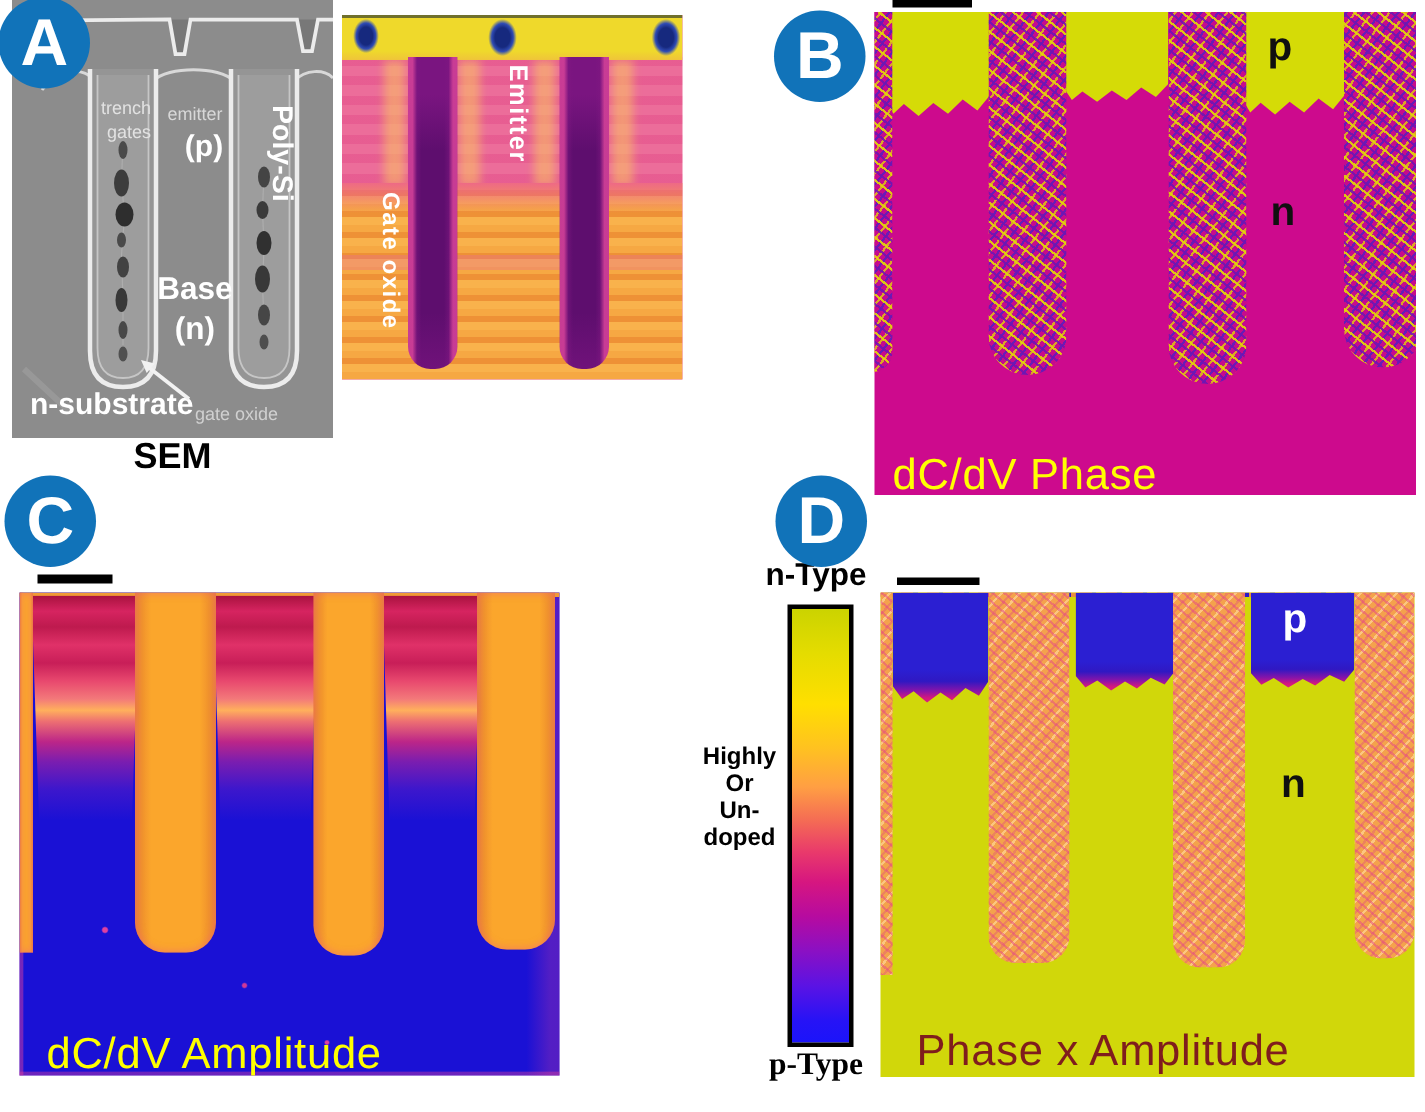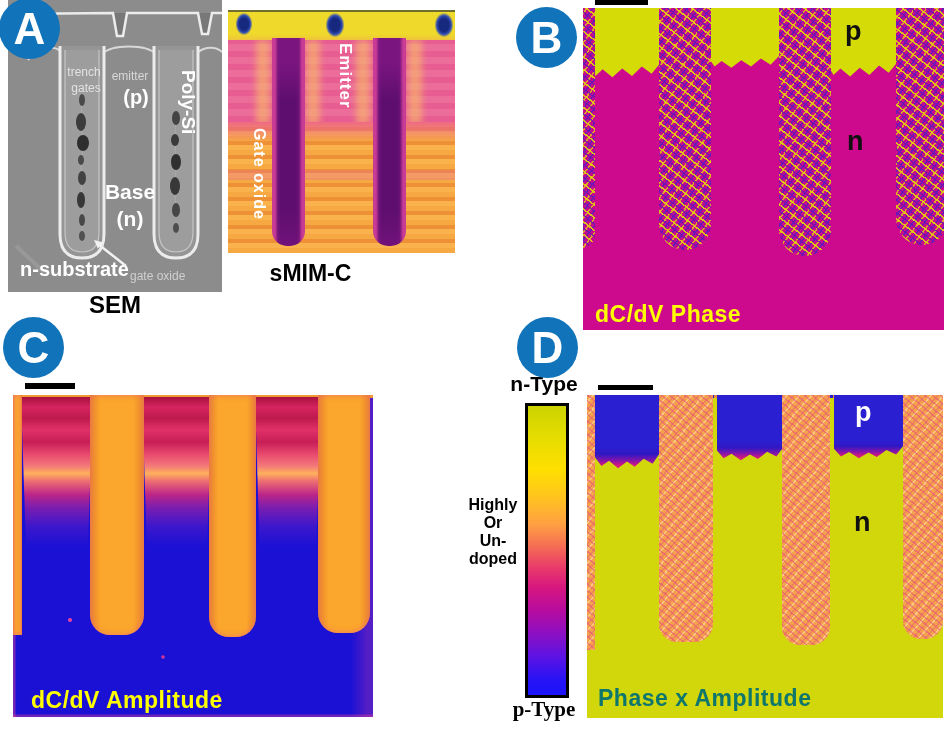--- a/index.html
+++ b/index.html
@@ -5,21 +5,21 @@
   html,body{margin:0;padding:0;background:#fff;}
   .canvas{position:relative;width:950px;height:741px;background:#ffffff;overflow:hidden;
           font-family:"Liberation Sans",sans-serif;}
   .abs{position:absolute;}
   .badge{position:absolute;width:61px;height:61px;border-radius:50%;background:#1173B9;
          color:#fff;font-weight:bold;font-size:44px;display:flex;align-items:center;
          justify-content:center;line-height:1;}
   .scalebar{position:absolute;background:#000;}
   .caption{position:absolute;color:#000;font-weight:bold;text-align:center;}
   .panel{position:absolute;overflow:hidden;}
-  .ptitle{position:absolute;font-weight:bold;font-size:23px;letter-spacing:0.5px;}
+  .ptitle{position:absolute;font-weight:normal;font-size:29px;letter-spacing:0.5px;}
   .pn{position:absolute;font-weight:bold;font-size:27px;line-height:1;}
 
   
   #smim{left:228px;top:10px;width:227px;height:243px;background:#EC6D9A;}
   .smim-pinkbands{position:absolute;left:0;top:28px;width:100%;height:86px;
     background:repeating-linear-gradient(to bottom,rgba(223,64,130,.35) 0 6px,rgba(0,0,0,0) 6px 13px);}
   .smim-streak{position:absolute;top:30px;width:14px;height:84px;background:rgba(252,198,96,.55);filter:blur(3px);}
   .smim-orange{position:absolute;left:0;top:112px;width:100%;height:131px;
     background:repeating-linear-gradient(to bottom,#F6A843 0 5px,#EE9136 5px 9px,#F9B24C 9px 14px);}
   .smim-trans{position:absolute;left:0;top:112px;width:100%;height:20px;
@@ -152,21 +152,20 @@
     <div class="smim-band"></div>
     <div class="smim-yellow"></div>
     <div class="smim-blob" style="left:7px;top:2px;width:18px;height:24px;"></div>
     <div class="smim-blob" style="left:97px;top:2px;width:20px;height:26px;"></div>
     <div class="smim-blob" style="left:206px;top:2px;width:20px;height:26px;"></div>
     <div class="smim-trench" style="left:44px;"></div>
     <div class="smim-trench" style="left:145px;"></div>
     <div class="smim-vlabel" style="left:107px;top:33px;font-size:17px;">Emitter</div>
     <div class="smim-vlabel" style="left:22px;top:118px;font-size:16px;">Gate oxide</div>
   </div>
-  <div class="caption" style="left:238px;top:260px;width:145px;font-size:23px;">sMIM-C</div>
 
   <div class="scalebar" style="left:595px;top:0;width:53px;height:5px;"></div>
   <div id="panelB" class="panel">
     <div class="b-yellow" style="left:7px;width:70px;height:73px;"></div>
     <div class="b-yellow" style="left:126px;width:70px;height:63px;"></div>
     <div class="b-yellow" style="left:245px;width:69px;height:72px;"></div>
     <div class="speckle-b" style="left:-16px;width:28px;height:240px;"></div>
     <div class="speckle-b" style="left:76px;width:52px;height:242px;"></div>
     <div class="speckle-b" style="left:196px;width:52px;height:248px;"></div>
     <div class="speckle-b" style="left:313px;width:52px;height:237px;"></div>
@@ -193,21 +192,21 @@
     <div class="d-topstripe"></div>
     <div class="d-blue" style="left:8px;width:64px;height:74px;"></div>
     <div class="d-blue" style="left:130px;width:66px;height:66px;"></div>
     <div class="d-blue" style="left:247px;width:69px;height:64px;"></div>
     <div class="speckle-d" style="left:0;width:8px;height:255px;border-radius:0;"></div>
     <div class="speckle-d" style="left:72px;width:54px;height:247px;"></div>
     <div class="speckle-d" style="left:195px;width:48px;height:250px;"></div>
     <div class="speckle-d" style="left:316px;width:40px;height:244px;"></div>
     <div class="pn" style="left:268px;top:4px;color:#FFFFFF;">p</div>
     <div class="pn" style="left:267px;top:114px;color:#101010;">n</div>
-    <div class="ptitle" style="left:11px;top:290px;color:#0f766e;">Phase x Amplitude</div>
+    <div class="ptitle" style="left:24px;top:290px;color:#7f1d1d;">Phase x Amplitude</div>
   </div>
 
   <div class="cb-label" id="cbTop">n-Type</div>
   <div id="colorbar" class="abs"></div>
   <div class="cb-label" id="cbMid">Highly
 Or
 Un-
 doped</div>
   <div class="cb-label" id="cbBottom">p-Type</div>
 

